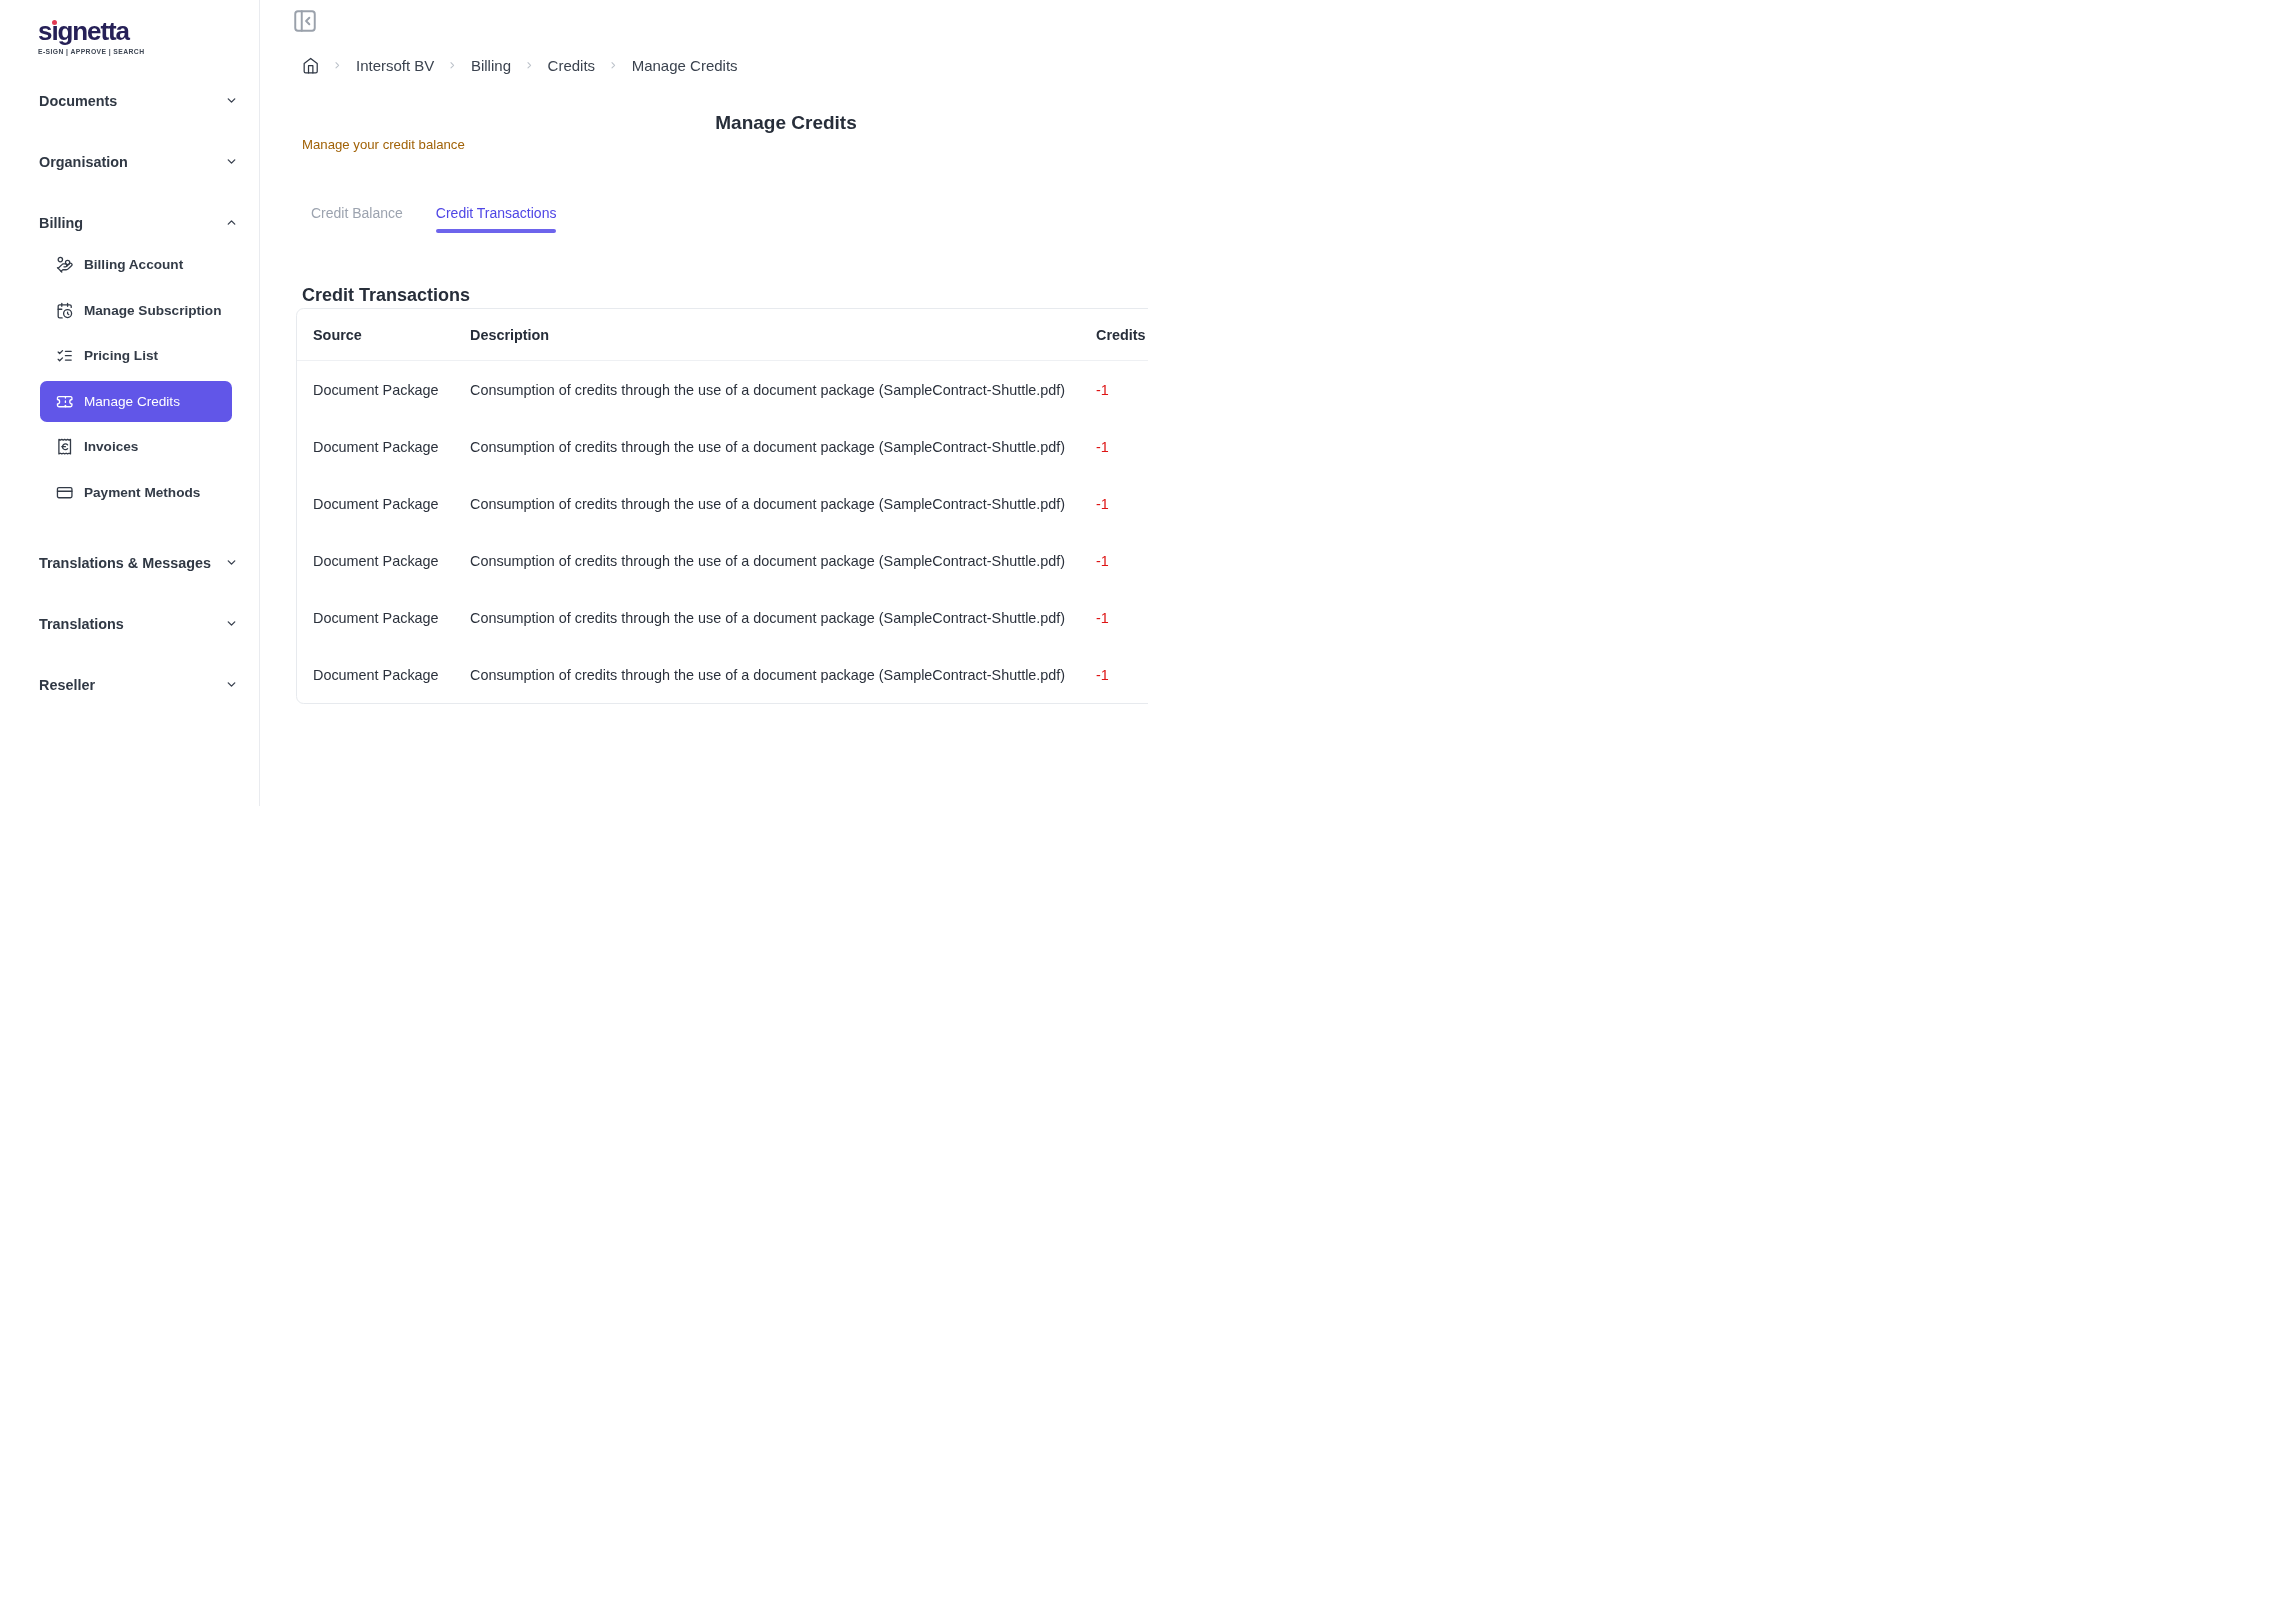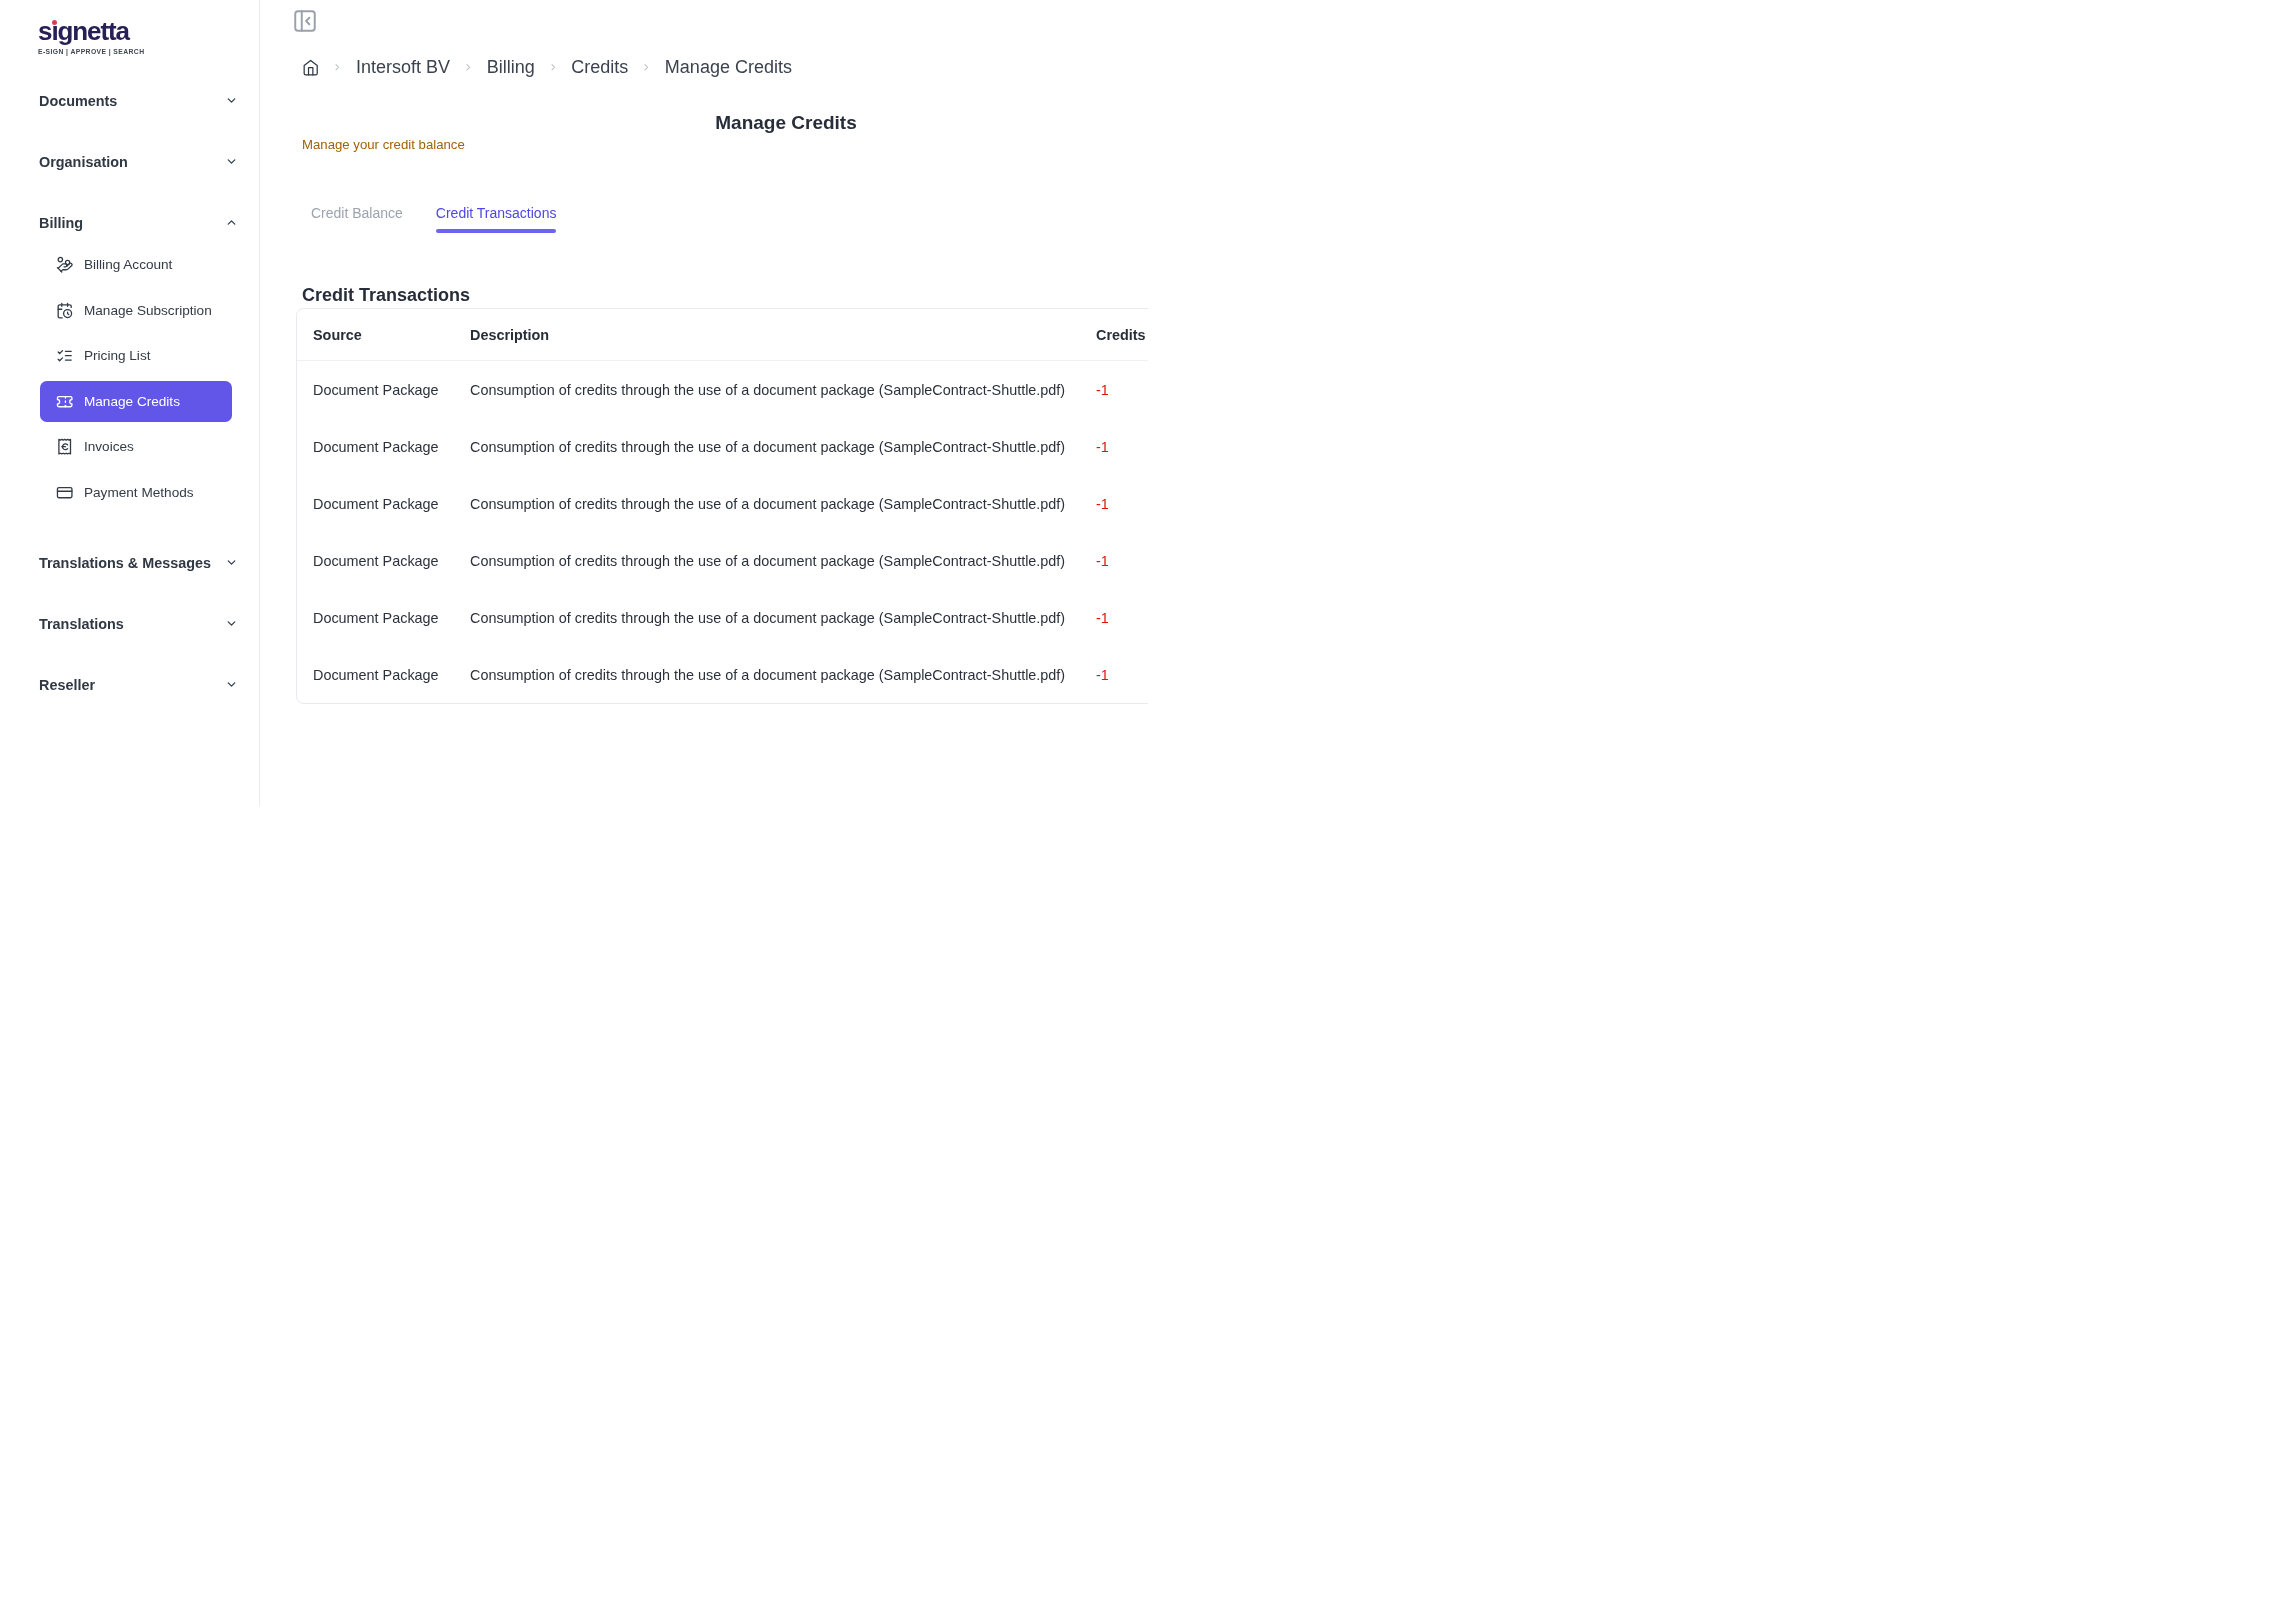--- a/index.html
+++ b/index.html
@@ -15,31 +15,31 @@
   .logo-i::after{content:'';position:absolute;top:1.5px;left:0.8px;width:5.3px;height:5.3px;border-radius:50%;background:#e23a52;}
   .logo-tagline{margin-top:2.3px;text-align:right;font-size:6.8px;font-weight:700;color:#3f4754;letter-spacing:0.4px;white-space:nowrap;}
   .nav{margin-top:34px;margin-left:24px;}
   .nav-section{display:flex;align-items:center;justify-content:space-between;height:24px;
                padding:0 21px 0 15px;font-size:14.4px;font-weight:700;color:#303844;cursor:pointer;}
   .nav-section + .nav-section{margin-top:37px;}
   .nav-section .chev{color:#3a4250;}
   .submenu{margin-top:9.8px;}
   .submenu-item{margin-left:16px;margin-bottom:4.5px;width:192px;height:41px;border-radius:6.8px;
                 display:flex;align-items:center;gap:10.6px;padding-left:16px;box-sizing:border-box;
-                font-size:13.6px;color:#333b47;cursor:pointer;}
+                font-size:13.6px;color:#333b47;cursor:pointer;font-weight:bold;}
   .submenu-item .ic{color:#333b47;flex:0 0 auto;}
   .submenu-item.active{background:#6156e8;color:#fff;font-weight:500;}
   .submenu-item.active .ic{color:#fff;}
   .after-submenu{margin-top:38px;}
 
   
   .main{position:absolute;left:260px;right:0;top:0;bottom:0;overflow:hidden;background:#fff;}
   .collapse-btn{position:absolute;left:32px;top:8.3px;width:26px;height:26px;color:#9aa1ab;cursor:pointer;background:none;border:none;padding:0;}
   .breadcrumb{position:absolute;left:42px;top:57px;display:flex;align-items:center;gap:13px;
-              font-size:18px;color:#3b434f;white-space:nowrap;}
+              font-size:15px;color:#3b434f;white-space:nowrap;}
   .breadcrumb .home{color:#2f3744;cursor:pointer;}
   .breadcrumb .sep{color:#bcc2ca;}
   .crumb{cursor:pointer;}
   .page-title{position:absolute;left:42px;top:99px;width:968px;text-align:center;
               font-size:19px;font-weight:700;color:#272e3a;}
   .page-subtitle{position:absolute;left:42px;top:137px;font-size:13.2px;color:#a16207;}
 
   .tabs{position:absolute;left:51px;top:205px;display:flex;gap:33px;font-size:14px;}
   .tab{position:relative;padding-bottom:12px;cursor:pointer;}
   .tab.inactive{color:#9ca3af;}

